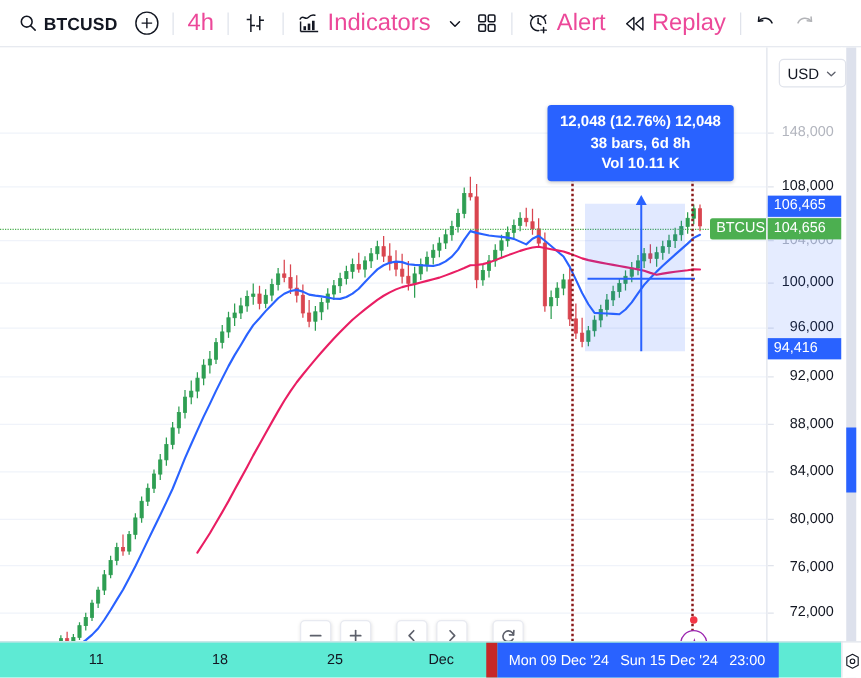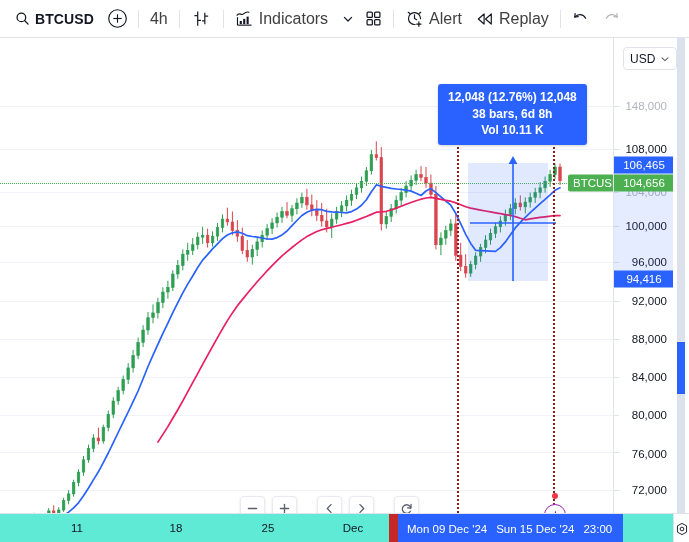--- a/index.html
+++ b/index.html
@@ -9,21 +9,21 @@
   #app{position:relative;width:689px;height:542px;background:#fff;}
 
   
   #toolbar{position:absolute;left:0;top:0;width:689px;height:38px;
            background:#fff;border-bottom:1px solid #e0e3eb;
            display:flex;align-items:center;box-sizing:border-box;}
   .tb-item{display:flex;align-items:center;height:30px;padding:0 7px;
            border-radius:4px;cursor:pointer;color:#131722;font-size:13.5px;
            white-space:nowrap;}
   .tb-sep{width:1px;height:18px;background:#e0e3eb;margin:0 4px;flex:none;}
-  .tb-label{margin-left:5px;font-size:16px;color:#404040;}
+  .tb-label{margin-left:5px;font-size:19px;color:#ec4899;}
   .sym-txt{font-weight:bold;font-size:14px;letter-spacing:.1px;color:#131722;}
   .ico{display:inline-flex;align-items:center;justify-content:center;flex:none;}
   .tb-chev{margin-left:3px;display:inline-flex;}
   .disabled{opacity:.32;cursor:default;}
 
   
   #pane{position:absolute;left:0;top:38px;width:613px;height:475px;
         background:#fff;overflow:hidden;}
   #priceaxis{position:absolute;left:613px;top:38px;width:60px;height:475px;
              background:#fff;border-left:1px solid #e0e3eb;overflow:hidden;}
@@ -36,21 +36,21 @@
 
   .gridline{position:absolute;left:0;width:613px;height:1px;background:#f0f3fa;}
   .axislabel{position:absolute;right:7px;font-size:11.5px;color:#131722;
              transform:translateY(-50%);white-space:nowrap;}
   .axislabel.faded{color:#b2b5be;}
   .axistick{position:absolute;left:0;width:5px;height:1px;background:#e0e3eb;}
 
   
   .ptag{position:absolute;right:0;height:17px;line-height:17px;
         font-size:11.5px;color:#fff;padding:0 5px;box-sizing:border-box;
-        width:60px;text-align:center;transform:translateY(-50%);white-space:nowrap;}
+        width:60px;text-align:left;transform:translateY(-50%);white-space:nowrap;}
   .ptag.blue{background:#2962ff;}
   .ptag.green{background:#4caf50;}
 
   
   #symflag{position:absolute;height:17px;line-height:17px;background:#4caf50;
            color:#fff;font-size:11.5px;padding:0 5px;border-radius:2px;
            transform:translateY(-50%);white-space:nowrap;}
 
   
   #pricelineH{position:absolute;left:0;width:613px;height:0;

